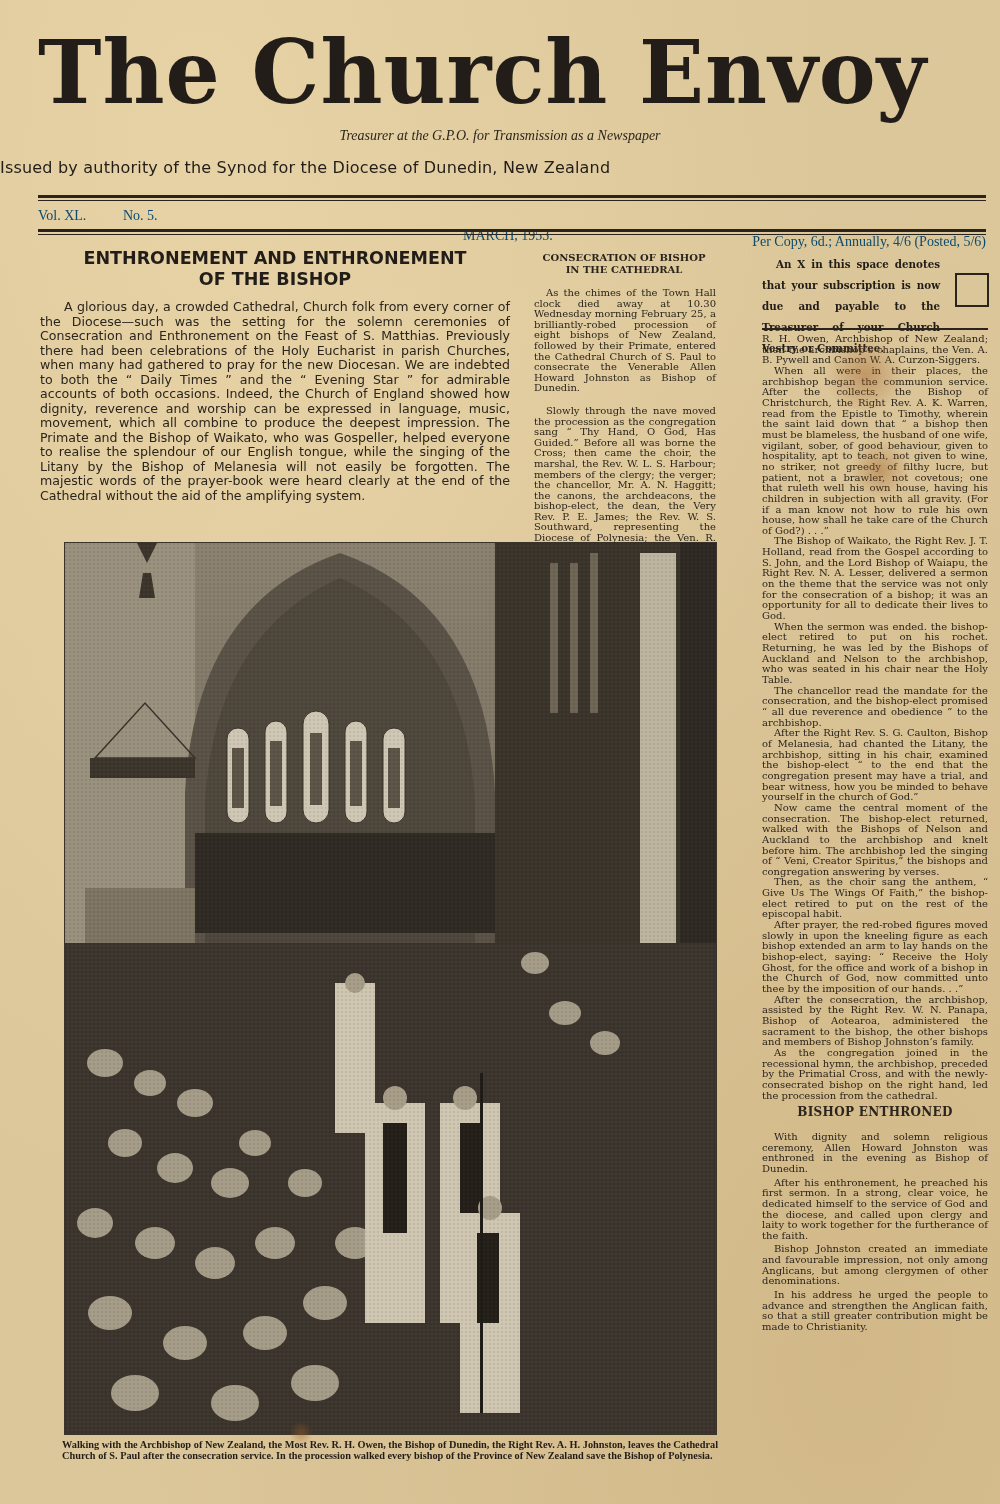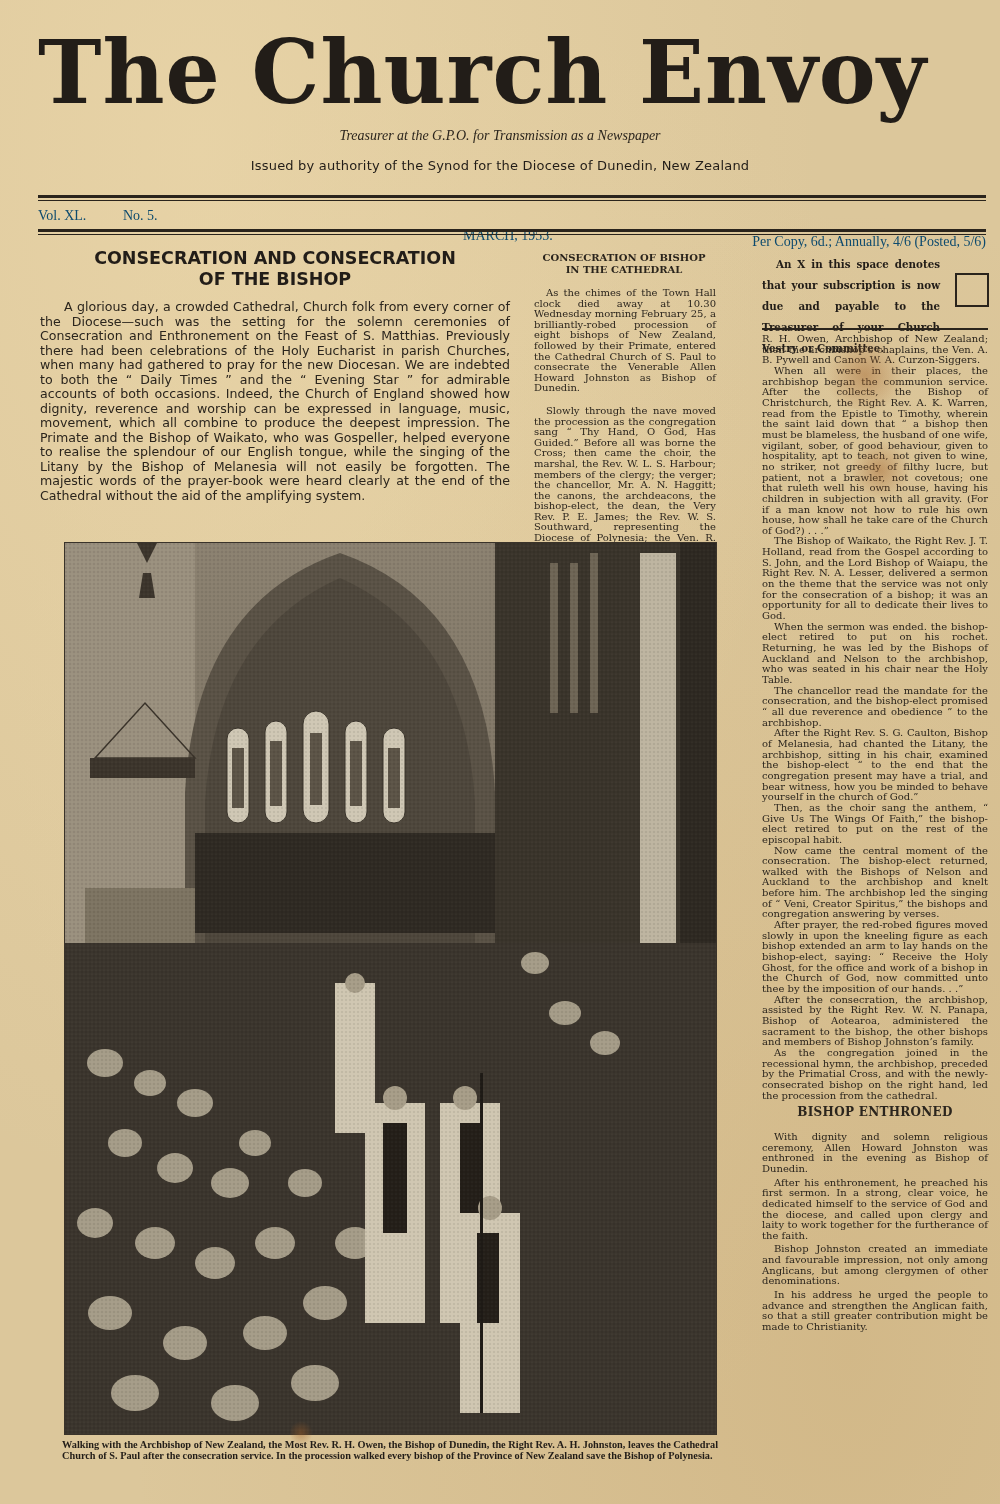--- a/index.html
+++ b/index.html
@@ -17,22 +17,22 @@
     position:absolute; left:38px; top:22px; width:950px;
     font-family:"DejaVu Serif", serif; font-weight:bold;
     font-size:88px; line-height:100px; letter-spacing:1px; color:#221d18;
     white-space:nowrap; transform:scaleX(0.97); transform-origin:left;
   }
   .registered {
     position:absolute; left:0; width:1000px; top:128px; text-align:center;
     font-family:"Liberation Serif", serif; font-style:italic; font-size:14px; color:#2b251d;
   }
   .issued {
-    position:absolute; left:0; width:1000px; top:158px; text-align:center;
-    font-family:"DejaVu Sans", sans-serif; font-size:13px; color:#221d18;
+    position:absolute; left:0; width:1000px; top:158px; text-align:left;
+    font-family:"DejaVu Sans", sans-serif; font-size:16px; color:#221d18;
     letter-spacing:0.2px;
   }
   .rule { position:absolute; left:38px; width:948px; }
   .rule .thick { height:3px; background:#2a241c; }
   .rule .thin { height:1px; background:#2a241c; margin-top:2px; }
   .info-bar {
     position:absolute; left:38px; width:948px; top:208px; height:18px;
     font-family:"Liberation Serif", serif; font-size:14px; color:#0c4a6e;
   }
   .info-bar .vol { position:absolute; left:0; }
@@ -117,21 +117,21 @@
   <span class="no">No. 5.</span>
   <span class="date">MARCH, 1953.</span>
   <span class="price">Per Copy, 6d.; Annually, 4/6 (Posted, 5/6)</span>
 </div>
 <div class="rule" style="top:229px;">
   <div class="thick"></div>
     <div class="thin"></div>
 </div>
 
 <div class="lead-headline">
-  <div>CONSECRATION AND CONSECRATION</div>
+  <div>ENTHRONEMENT AND ENTHRONEMENT</div>
   <div>OF THE BISHOP</div>
 </div>
 <div class="lead-body">A glorious day, a crowded Cathedral, Church folk from every corner of the Diocese—such was the setting for the solemn ceremonies of Consecration and Enthronement on the Feast of S. Matthias. Previously there had been celebrations of the Holy Eucharist in parish Churches, when many had gathered to pray for the new Diocesan. We are indebted to both the “ Daily Times ” and the “ Evening Star ” for admirable accounts of both occasions.  Indeed, the Church of England showed how dignity, reverence and worship can be expressed in language, music, movement, which all combine to produce the deepest impression.  The Primate and the Bishop of Waikato, who was Gospeller, helped everyone to realise the splendour of our English tongue, while the singing of the Litany by the Bishop of Melanesia will not easily be forgotten.  The majestic words of the prayer-book were heard clearly at the end of the Cathedral without the aid of the amplifying system.</div>
 
 <div class="col2-headline">
   <div>CONSECRATION OF BISHOP</div>
   <div>IN THE CATHEDRAL</div>
 </div>
 <div class="col2-body">
   <p>As the chimes of the Town Hall clock died away at 10.30 Wednesday morning February 25, a brilliantly-robed procession of eight bishops of New Zealand, followed by their Primate, entered the Cathedral Church of S. Paul to consecrate the Venerable Allen Howard Johnston as Bishop of Dunedin.</p>
@@ -144,22 +144,22 @@
 <div class="notice-box"></div>
 <div class="notice-rule"></div>
 
 <div class="col3-body">
   <p class="noindent">R. H. Owen, Archbishop of New Zealand; then the archbishop’s chaplains, the Ven. A. B. Pywell and Canon W. A. Curzon-Siggers.</p>
   <p>When all were in their places, the archbishop began the communion service. After the collects, the Bishop of Christchurch, the Right Rev. A. K. Warren, read from the Epistle to Timothy, wherein the saint laid down that “ a bishop then must be blameless, the husband of one wife, vigilant, sober, of good behaviour, given to hospitality, apt to teach, not given to wine, no striker, not greedy of filthy lucre, but patient, not a brawler, not covetous; one that ruleth well his own house, having his children in subjection with all gravity. (For if a man know not how to rule his own house, how shall he take care of the Church of God?) . . .”</p>
   <p>The Bishop of Waikato, the Right Rev. J. T. Holland, read from the Gospel according to S. John, and the Lord Bishop of Waiapu, the Right Rev. N. A. Lesser, delivered a sermon on the theme that the service was not only for the consecration of a bishop; it was an opportunity for all to dedicate their lives to God.</p>
   <p>When the sermon was ended. the bishop-elect retired to put on his rochet. Returning, he was led by the Bishops of Auckland and Nelson to the archbishop, who was seated in his chair near the Holy Table.</p>
   <p>The chancellor read the mandate for the consecration, and the bishop-elect promised “ all due reverence and obedience ” to the archbishop.</p>
   <p>After the Right Rev. S. G. Caulton, Bishop of Melanesia, had chanted the Litany, the archbishop, sitting in his chair, examined the bishop-elect “ to the end that the congregation present may have a trial, and bear witness, how you be minded to behave yourself in the church of God.”</p>
+  <p>Now came the central moment of the consecration. The bishop-elect returned, walked with the Bishops of Nelson and Auckland to the archbishop and knelt before him. The archbishop led the singing of “ Veni, Creator Spiritus,” the bishops and congregation answering by verses.</p>
   <p>Then, as the choir sang the anthem, “ Give Us The Wings Of Faith,” the bishop-elect retired to put on the rest of the episcopal habit.</p>
-  <p>Now came the central moment of the consecration. The bishop-elect returned, walked with the Bishops of Nelson and Auckland to the archbishop and knelt before him. The archbishop led the singing of “ Veni, Creator Spiritus,” the bishops and congregation answering by verses.</p>
   <p>After prayer, the red-robed figures moved slowly in upon the kneeling figure as each bishop extended an arm to lay hands on the bishop-elect, saying: “ Receive the Holy Ghost, for the office and work of a bishop in the Church of God, now committed unto thee by the imposition of our hands. . .”</p>
   <p>After the consecration, the archbishop, assisted by the Right Rev. W. N. Panapa, Bishop of Aotearoa, administered the sacrament to the bishop, the other bishops and members of Bishop Johnston’s family.</p>
   <p>As the congregation joined in the recessional hymn, the archbishop, preceded by the Primatial Cross, and with the newly-consecrated bishop on the right hand, led the procession from the cathedral.</p>
   <h3>BISHOP ENTHRONED</h3>
   <p>With dignity and solemn religious ceremony, Allen Howard Johnston was enthroned in the evening as Bishop of Dunedin.</p>
   <p class="gap">After his enthronement, he preached his first sermon.  In a strong, clear voice, he dedicated himself to the service of God and the diocese, and called upon clergy and laity to work together for the furtherance of the faith.</p>
   <p class="gap">Bishop Johnston created an immediate and favourable impression, not only among Anglicans, but among clergymen of other denominations.</p>
   <p class="gap">In his address he urged the people to advance and strengthen the Anglican faith, so that a still greater contribution might be made to Christianity.</p>
 </div>
 

